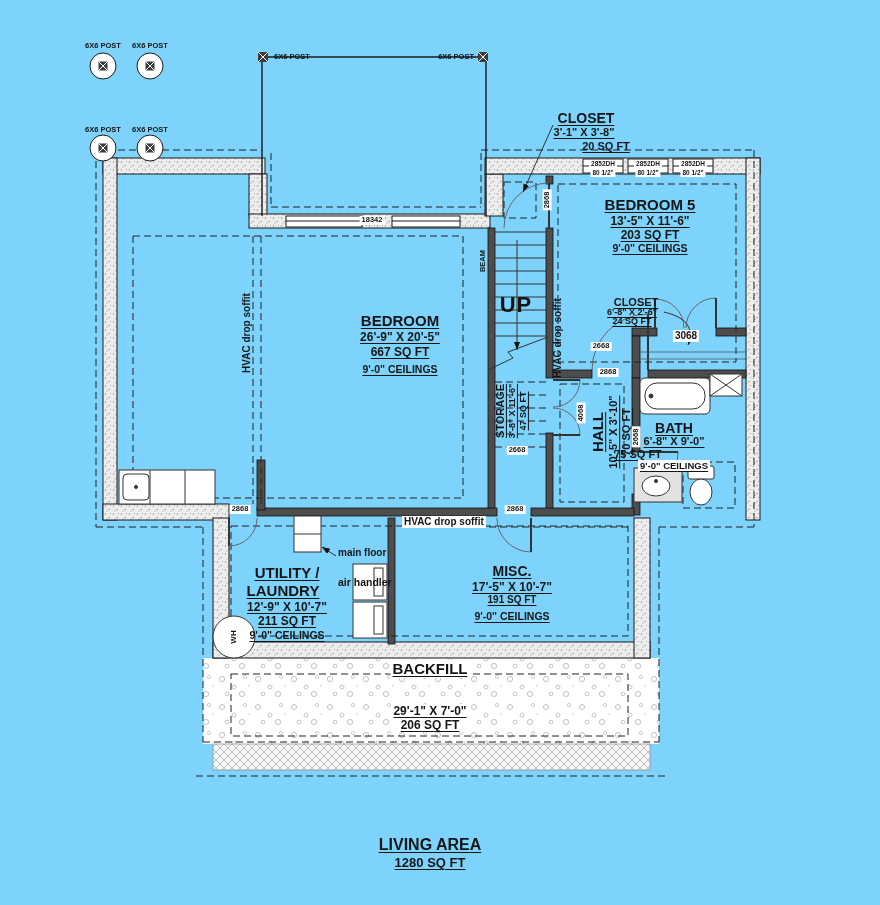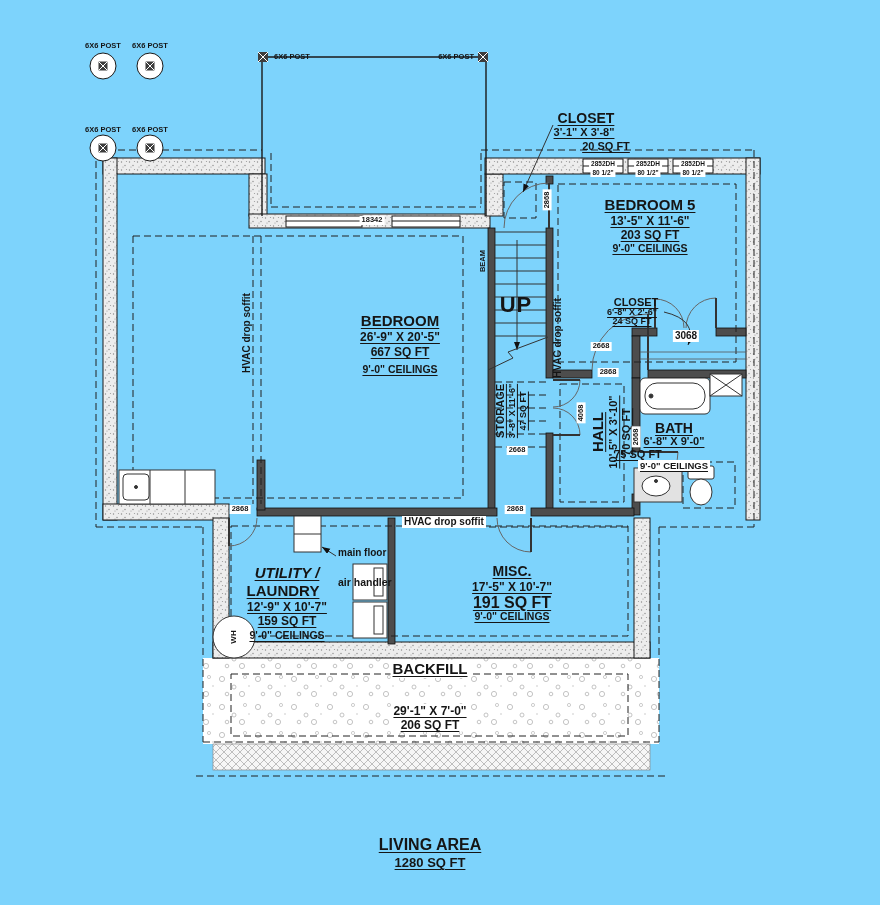--- a/index.html
+++ b/index.html
@@ -283,29 +283,29 @@
   <div class="lbl u" style="position:static;font-size:11px;">10'-5" X 3'-10"</div>
   <div class="lbl u" style="position:static;font-size:11px;">70 SQ FT</div>
 </div>
 
 <div class="blk rot" style="left:511px;top:411px;width:92px;">
   <div class="lbl u" style="position:static;font-size:11px;">STORAGE</div>
   <div class="lbl u" style="position:static;font-size:9px;">3'-8" X 11'-6"</div>
   <div class="lbl u" style="position:static;font-size:9px;">47 SQ FT</div>
 </div>
 
-<div class="lbl ctr u" style="left:287px;top:564px;font-size:15px;font-style:italic;">UTILITY /</div>
+<div class="lbl ctr u" style="left:287px;top:564px;font-size:15px;">UTILITY /</div>
 <div class="lbl ctr u" style="left:283px;top:582px;font-size:15px;">LAUNDRY</div>
 <div class="lbl ctr u" style="left:287px;top:600px;font-size:12px;">12'-9" X 10'-7"</div>
-<div class="lbl ctr u" style="left:287px;top:614px;font-size:12px;">159 SQ FT</div>
+<div class="lbl ctr u" style="left:287px;top:614px;font-size:12px;">211 SQ FT</div>
 <div class="lbl ctr u" style="left:287px;top:629px;font-size:10.5px;">9'-0" CEILINGS</div>
 
 <div class="lbl ctr u" style="left:512px;top:563px;font-size:14px;">MISC.</div>
 <div class="lbl ctr u" style="left:512px;top:580px;font-size:12px;">17'-5" X 10'-7"</div>
-<div class="lbl ctr u" style="left:512px;top:594px;font-size:16px;">191 SQ FT</div>
+<div class="lbl ctr u" style="left:512px;top:594px;font-size:10px;">191 SQ FT</div>
 <div class="lbl ctr u" style="left:512px;top:610px;font-size:10.5px;">9'-0" CEILINGS</div>
 
 <div class="lbl ctr u bgw" style="left:430px;top:660px;font-size:15px;">BACKFILL</div>
 <div class="lbl ctr u bgw" style="left:430px;top:704px;font-size:12px;">29'-1" X 7'-0"</div>
 <div class="lbl ctr u bgw" style="left:430px;top:718px;font-size:12px;">206 SQ FT</div>
 
 <div class="lbl ctr u" style="left:430px;top:836px;font-size:16px;">LIVING AREA</div>
 <div class="lbl ctr u" style="left:430px;top:855px;font-size:13px;">1280 SQ FT</div>
 
 <div class="lbl rot" style="left:247px;top:333px;font-size:10px;">HVAC drop soffit</div>

